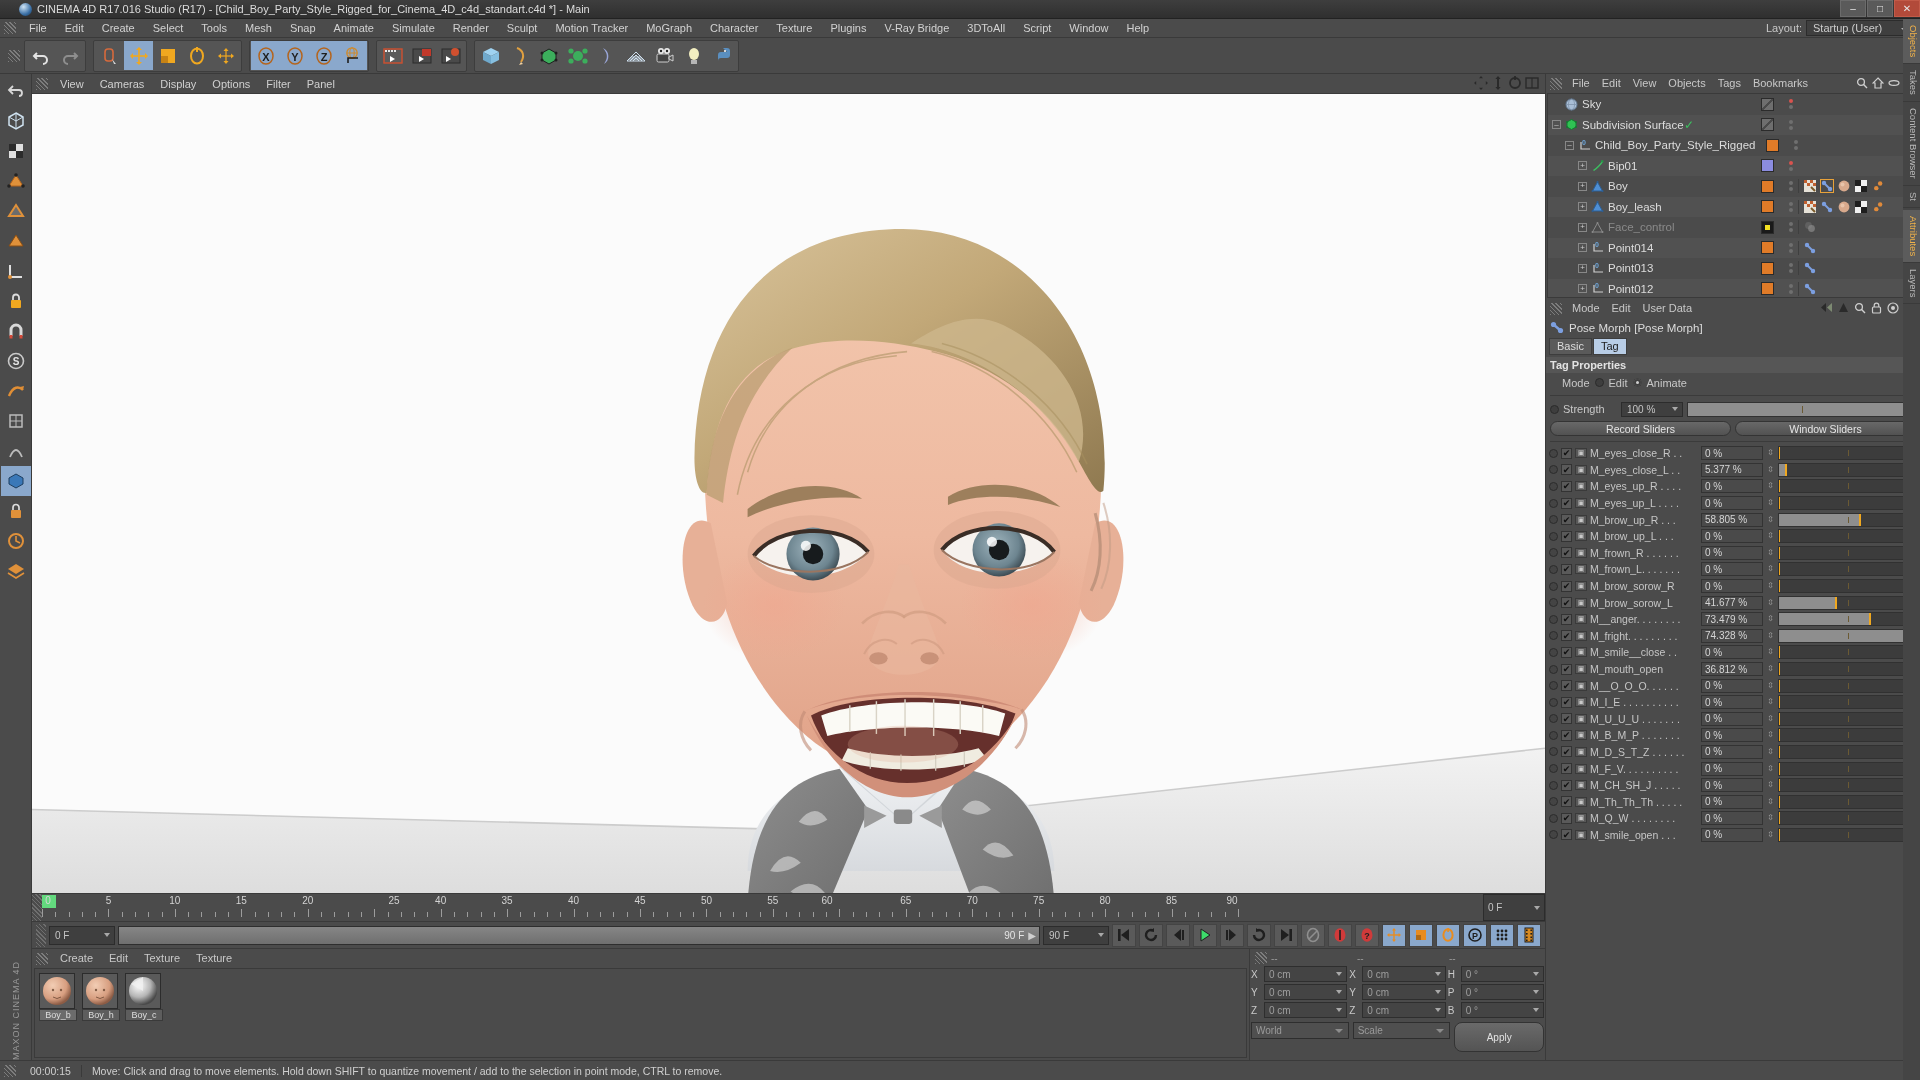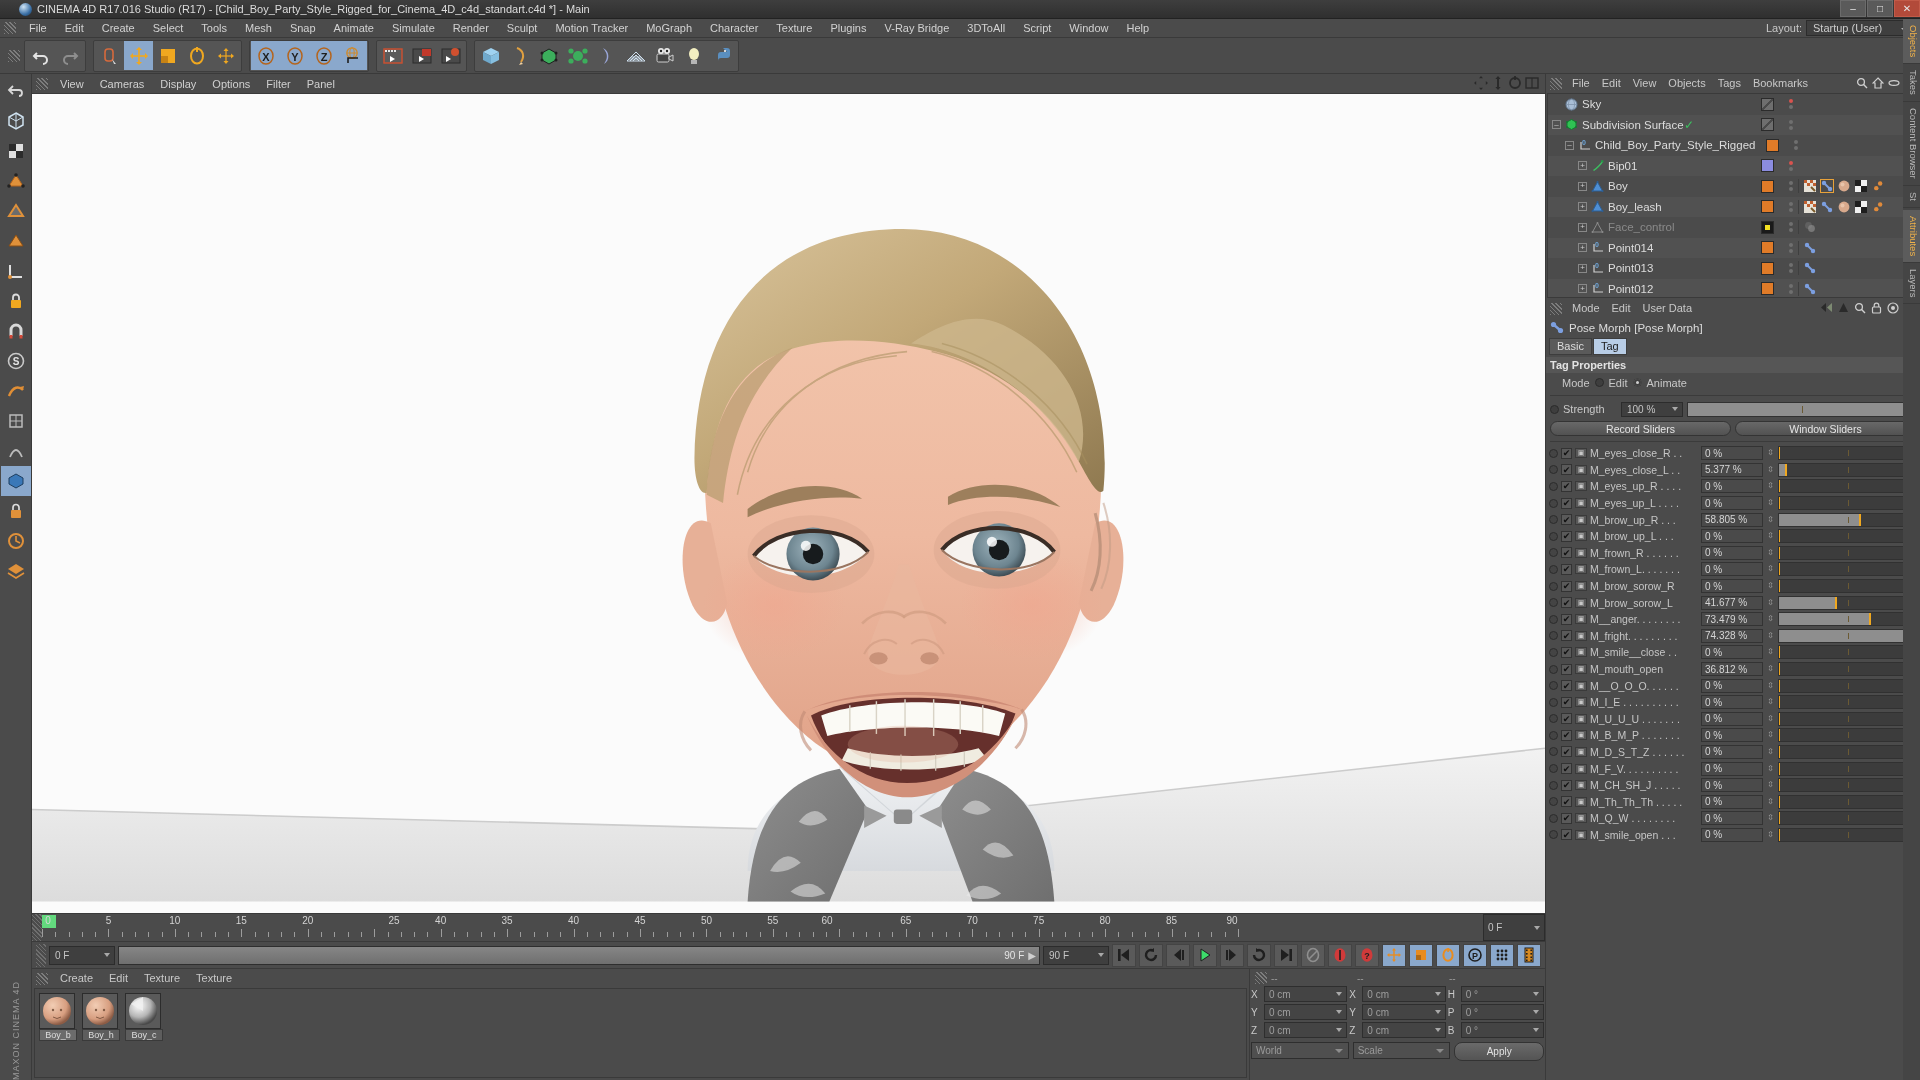--- a/index.html
+++ b/index.html
@@ -113,21 +113,21 @@
   .cax { width:11px; font-size:10px; color:#c9c9c9; text-align:left; }
   .cfld { flex:1; background:#444; border:1px solid #2e2e2e; height:16px; font-size:10px;
     color:#9e9e9e; display:flex; align-items:center; padding:0 10px 0 4px; position:relative; }
   .crow2 { display:flex; gap:4px; margin-top:2px; }
   .cdd { flex:1; background:#4f4f4f; border:1px solid #2e2e2e; height:17px; font-size:10px;
     color:#9a9a9a; display:flex; align-items:center; padding:0 4px; position:relative; }
   .cdd:after{content:"";position:absolute;right:5px;top:50%;transform:translateY(-50%);
     width:0;height:0;border-left:4px solid transparent;border-right:4px solid transparent;
     border-top:4px solid #8c8c8c;}
   .applybtn { flex:1; background:linear-gradient(#6a6a6a,#545454); border:1px solid #333;
-    border-radius:8px; height:19px; font-size:10px; color:#e2e2e2;
+    border-radius:8px; height:30px; font-size:10px; color:#e2e2e2;
     display:flex; align-items:center; justify-content:center; }
 
   
   .rightcol { width:375px; background:#4b4b4b; display:flex; flex-direction:column;
     border-left:1px solid #3a3a3a; }
   .rtab { writing-mode:vertical-rl; font-size:9.5px; color:#b9b9b9; padding:6px 1px;
     border-bottom:1px solid #3a3a3a; text-align:center; }
   .rtab.on { background:#5c5c5c; color:#f0b24a; }
 
   .objmgr { height:225px; display:flex; flex-direction:column; background:#4b4b4b; }
@@ -1916,13 +1916,18 @@
     <div class="right-edge">
       <div class="rtab on">Objects</div>
       <div class="rtab">Takes</div>
       <div class="rtab">Content Browser</div>
       <div class="rtab">St</div>
       <div class="rtab on" style="margin-top:2px">Attributes</div>
       <div class="rtab">Layers</div>
     </div>
   </div>
 
+  <div class="statusbar">
+    <div class="grip"></div>
+    <div class="tm">00:00:15</div>
+    <div class="msg">Move: Click and drag to move elements. Hold down SHIFT to quantize movement / add to the selection in point mode, CTRL to remove.</div>
+  </div>
 </div>
 
 </body></html>

